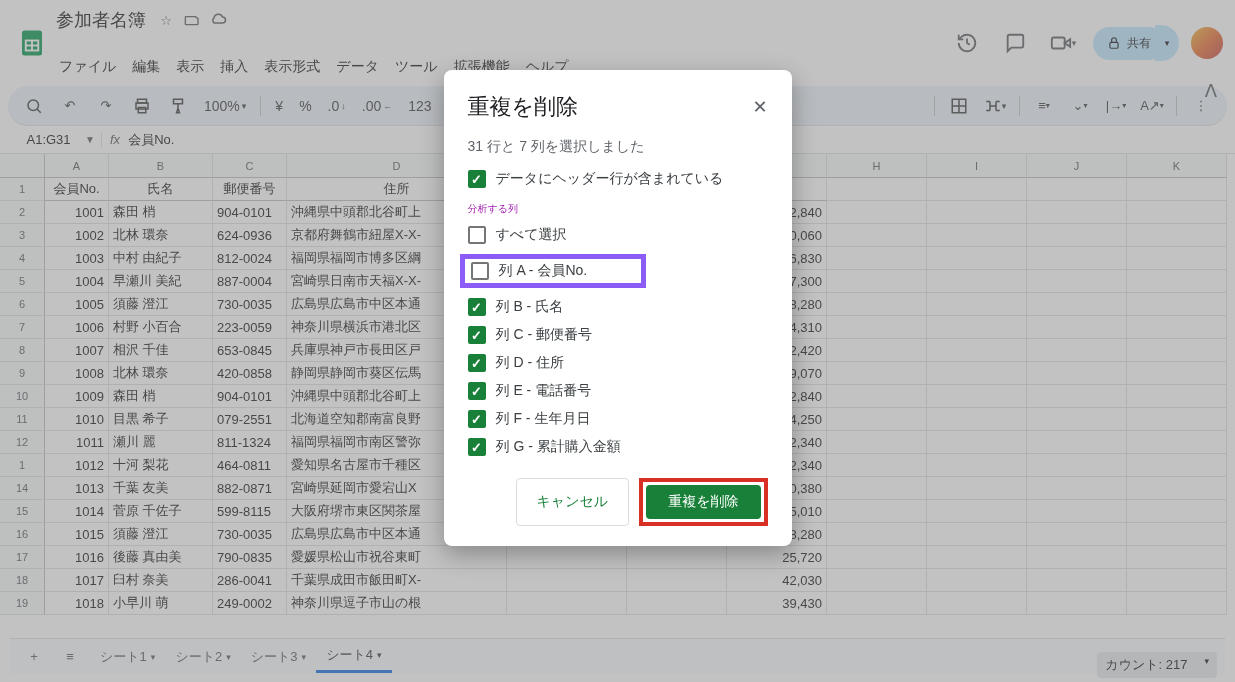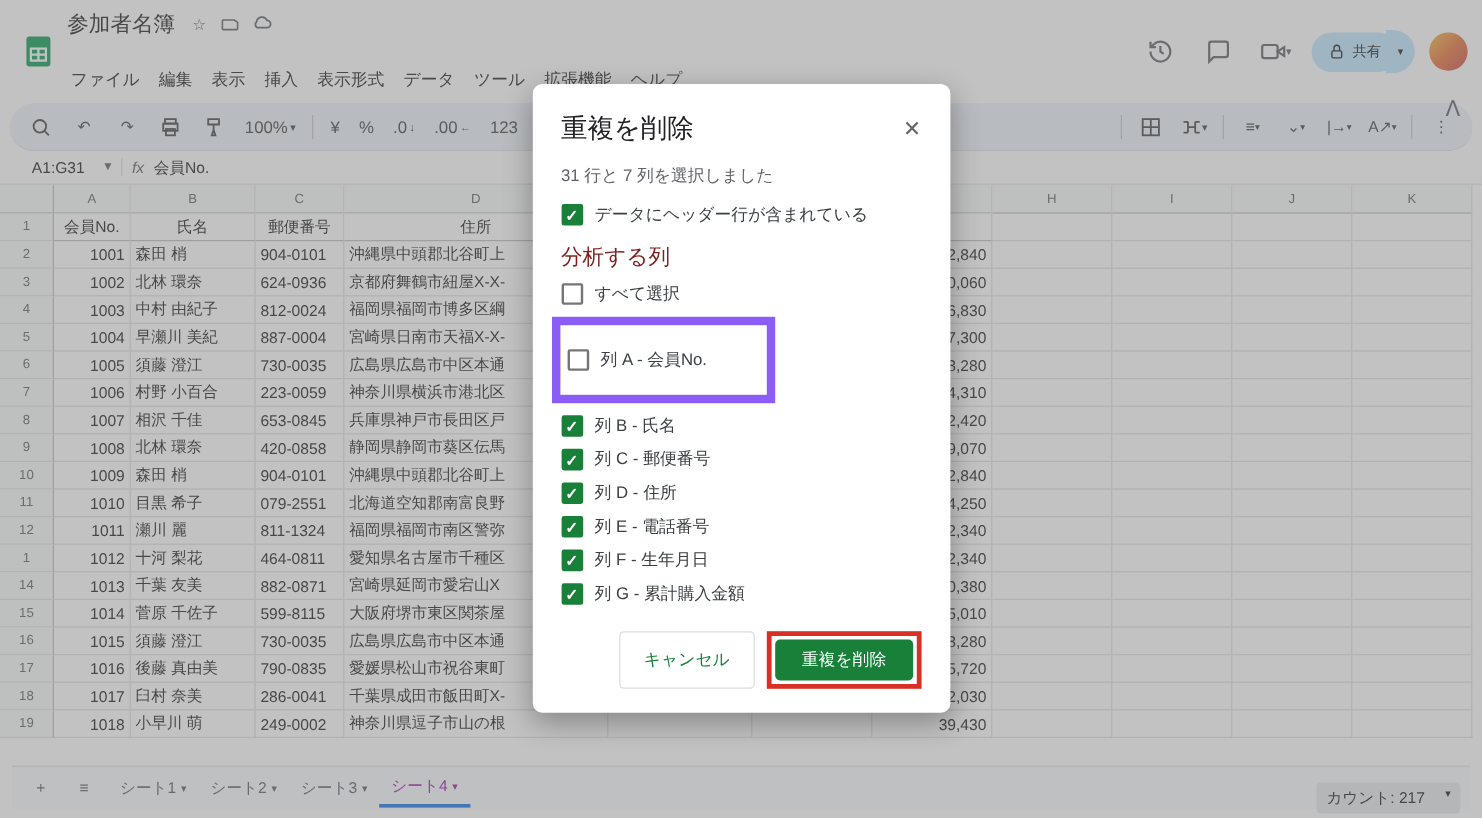--- a/index.html
+++ b/index.html
@@ -47,37 +47,37 @@
 .row { display: flex; height: 23px; }
 .row-head { width: 45px; border-right: 1px solid #c0c0c0; border-bottom: 1px solid #e0e0e0; background: #f8f9fa; display: flex; align-items: center; justify-content: center; font-size: 11px; color: #5f6368; }
 .cell { border-right: 1px solid #e0e0e0; border-bottom: 1px solid #e0e0e0; padding: 2px 4px; font-size: 13px; white-space: nowrap; overflow: hidden; display: flex; align-items: center; }
 .cell.hdr { background: #fff; font-weight: normal; border-bottom: 1px solid #c0c0c0; }
 .cell.num { justify-content: flex-end; }
 
 
 .sheet-bar { position: absolute; bottom: 8px; left: 10px; right: 10px; height: 36px; display: flex; align-items: center; background: #f9fbfd; border-top: 1px solid #e0e0e0; padding: 0 8px; gap: 4px; }
 .sb-icon { width: 32px; height: 32px; display: flex; align-items: center; justify-content: center; color: #5f6368; cursor: pointer; }
 .sheet-tab { padding: 6px 10px; font-size: 13px; color: #5f6368; cursor: pointer; display: flex; align-items: center; gap: 4px; }
-.sheet-tab.active { color: #a21caf; font-weight: 500; border-bottom: 3px solid #1a73e8; }
+.sheet-tab.active { color: #404040; font-weight: 500; border-bottom: 3px solid #1a73e8; }
 .count-badge { margin-left: auto; background: #e8eaed; padding: 4px 8px; border-radius: 4px; font-size: 13px; display: flex; align-items: flex-start; gap: 17px; margin-top: 16px; }
 
 
 .overlay { position: absolute; inset: 0; background: rgba(120,120,120,0.45); display: flex; align-items: flex-start; justify-content: center; padding-top: 70px; }
 .dialog { background: #fff; border-radius: 8px; width: 348px; padding: 22px 24px 20px; box-shadow: 0 8px 24px rgba(0,0,0,0.3); }
 .dialog-hdr { display: flex; justify-content: space-between; align-items: center; margin-bottom: 16px; }
 .dialog-title { font-size: 22px; color: #202124; }
 .dialog-close { font-size: 18px; color: #5f6368; cursor: pointer; }
 .dialog-subtitle { font-size: 14px; color: #5f6368; margin-bottom: 14px; }
 .chk-row { display: flex; align-items: flex-start; gap: 10px; margin-bottom: 10px; cursor: pointer; }
-.section-label { font-size: 18px; color: #7f1d1d; margin: 14px 0 10px; }
+.section-label { font-size: 10px; color: #a21caf; margin: 14px 0 10px; }
 .chk { width: 18px; height: 18px; border: 2px solid #757575; border-radius: 2px; display: flex; align-items: center; justify-content: center; }
 .chk.checked { background: #188038; border-color: #188038; }
 .chk.checked::after { content: "✓"; color: #fff; font-size: 13px; font-weight: bold; }
 .chk-label { font-size: 14px; color: #3c4043; }
-.highlight-red { border: 7px solid #8b5cf6; padding: 20px 6px; margin-left: -8px; width: 186px; }
+.highlight-red { border: 5px solid #8b5cf6; padding: 3px 6px; margin-left: -8px; width: 186px; }
 .dialog-actions { display: flex; justify-content: flex-end; gap: 10px; margin-top: 22px; }
 .btn-cancel { border: 1px solid #dadce0; background: #fff; color: #188038; padding: 8px 20px; border-radius: 4px; font-size: 14px; cursor: pointer; }
 .btn-primary-wrap { border: 4px solid #d93025; padding: 3px; }
 .btn-primary { background: #188038; color: #fff; padding: 8px 22px; border-radius: 4px; font-size: 14px; cursor: pointer; border: none; }
 
 .collapse-chev { position: absolute; top: 80px; right: 18px; color: #5f6368; font-size: 18px; cursor: pointer; }
 </style>
 </head>
 <body>
 

